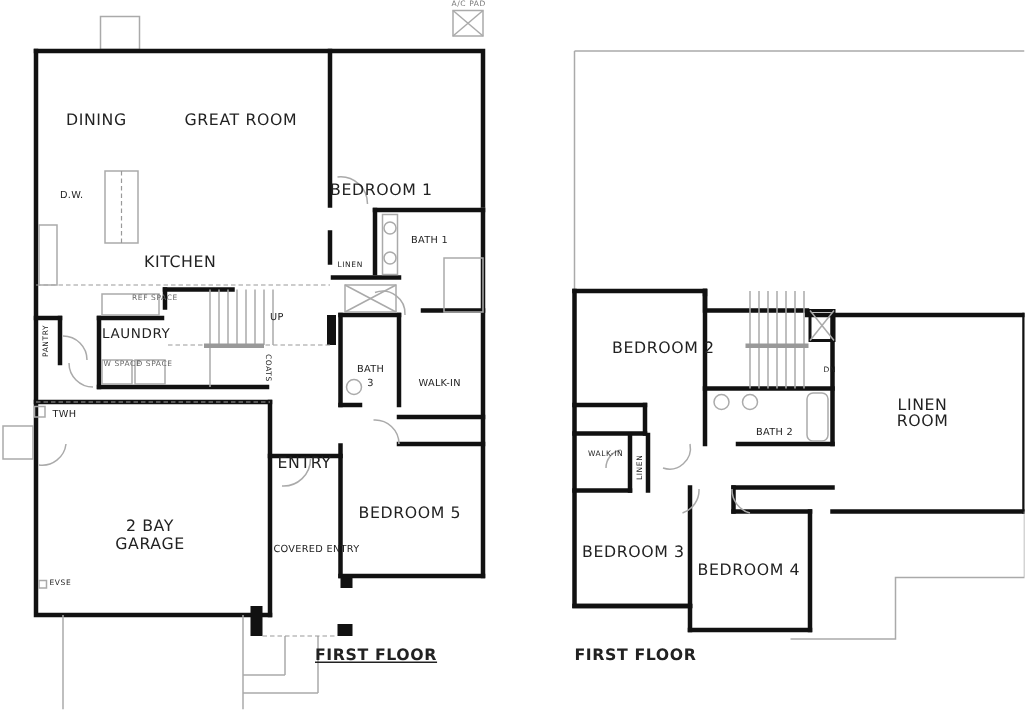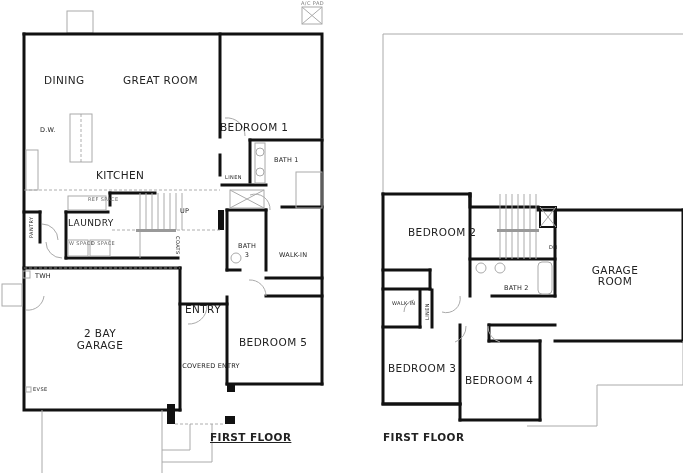--- a/index.html
+++ b/index.html
@@ -171,27 +171,27 @@
 <div class="lbl sm" style="left:180px;top:207px;">UP</div>
 <div class="lbl xs v" style="left:28px;top:238px;">PANTRY</div>
 <div class="lbl" style="left:68px;top:218px;font-size:9px;">LAUNDRY</div>
 <div class="lbl xs" style="left:69px;top:240px;width:18px;color:#666;">W SPACE</div>
 <div class="lbl xs" style="left:91px;top:240px;width:18px;color:#666;">D SPACE</div>
 <div class="lbl xs vr" style="left:181px;top:236px;">COATS</div>
 <div class="lbl sm c" style="left:236px;top:242px;width:22px;white-space:normal;line-height:9px;">BATH 3</div>
 <div class="lbl sm" style="left:279px;top:251px;">WALK-IN</div>
 <div class="lbl sm" style="left:35px;top:272px;">TWH</div>
 <div class="lbl" style="left:185px;top:303px;">ENTRY</div>
-<div class="lbl c" style="left:70px;top:327px;width:60px;white-space:normal;line-height:12px;">2 BAY GARAGE</div>
+<div class="lbl c" style="left:70px;top:345px;width:60px;white-space:normal;line-height:12px;">2 BAY GARAGE</div>
 <div class="lbl" style="left:239px;top:336px;">BEDROOM 5</div>
 <div class="lbl sm c" style="left:180px;top:362px;width:62px;white-space:normal;line-height:9px;">COVERED ENTRY</div>
 <div class="lbl xs" style="left:33px;top:386px;">EVSE</div>
 <div class="lbl cap" style="left:210px;top:431px;text-decoration:underline;">FIRST FLOOR</div>
 
 <div class="lbl" style="left:408px;top:226px;">BEDROOM 2</div>
 <div class="lbl xs" style="left:549px;top:244px;">DN</div>
-<div class="lbl c" style="left:590px;top:265px;width:50px;white-space:normal;line-height:11px;">GARAGE ROOM</div>
+<div class="lbl c" style="left:590px;top:265px;width:50px;white-space:normal;line-height:11px;">LINEN ROOM</div>
 <div class="lbl sm" style="left:504px;top:284px;">BATH 2</div>
 <div class="lbl xs" style="left:392px;top:300px;">WALK-IN</div>
 <div class="lbl xs v" style="left:424px;top:320px;">LINEN</div>
 <div class="lbl" style="left:388px;top:362px;">BEDROOM 3</div>
 <div class="lbl" style="left:465px;top:374px;">BEDROOM 4</div>
 <div class="lbl cap" style="left:383px;top:431px;">FIRST FLOOR</div>
 
 </body></html>

